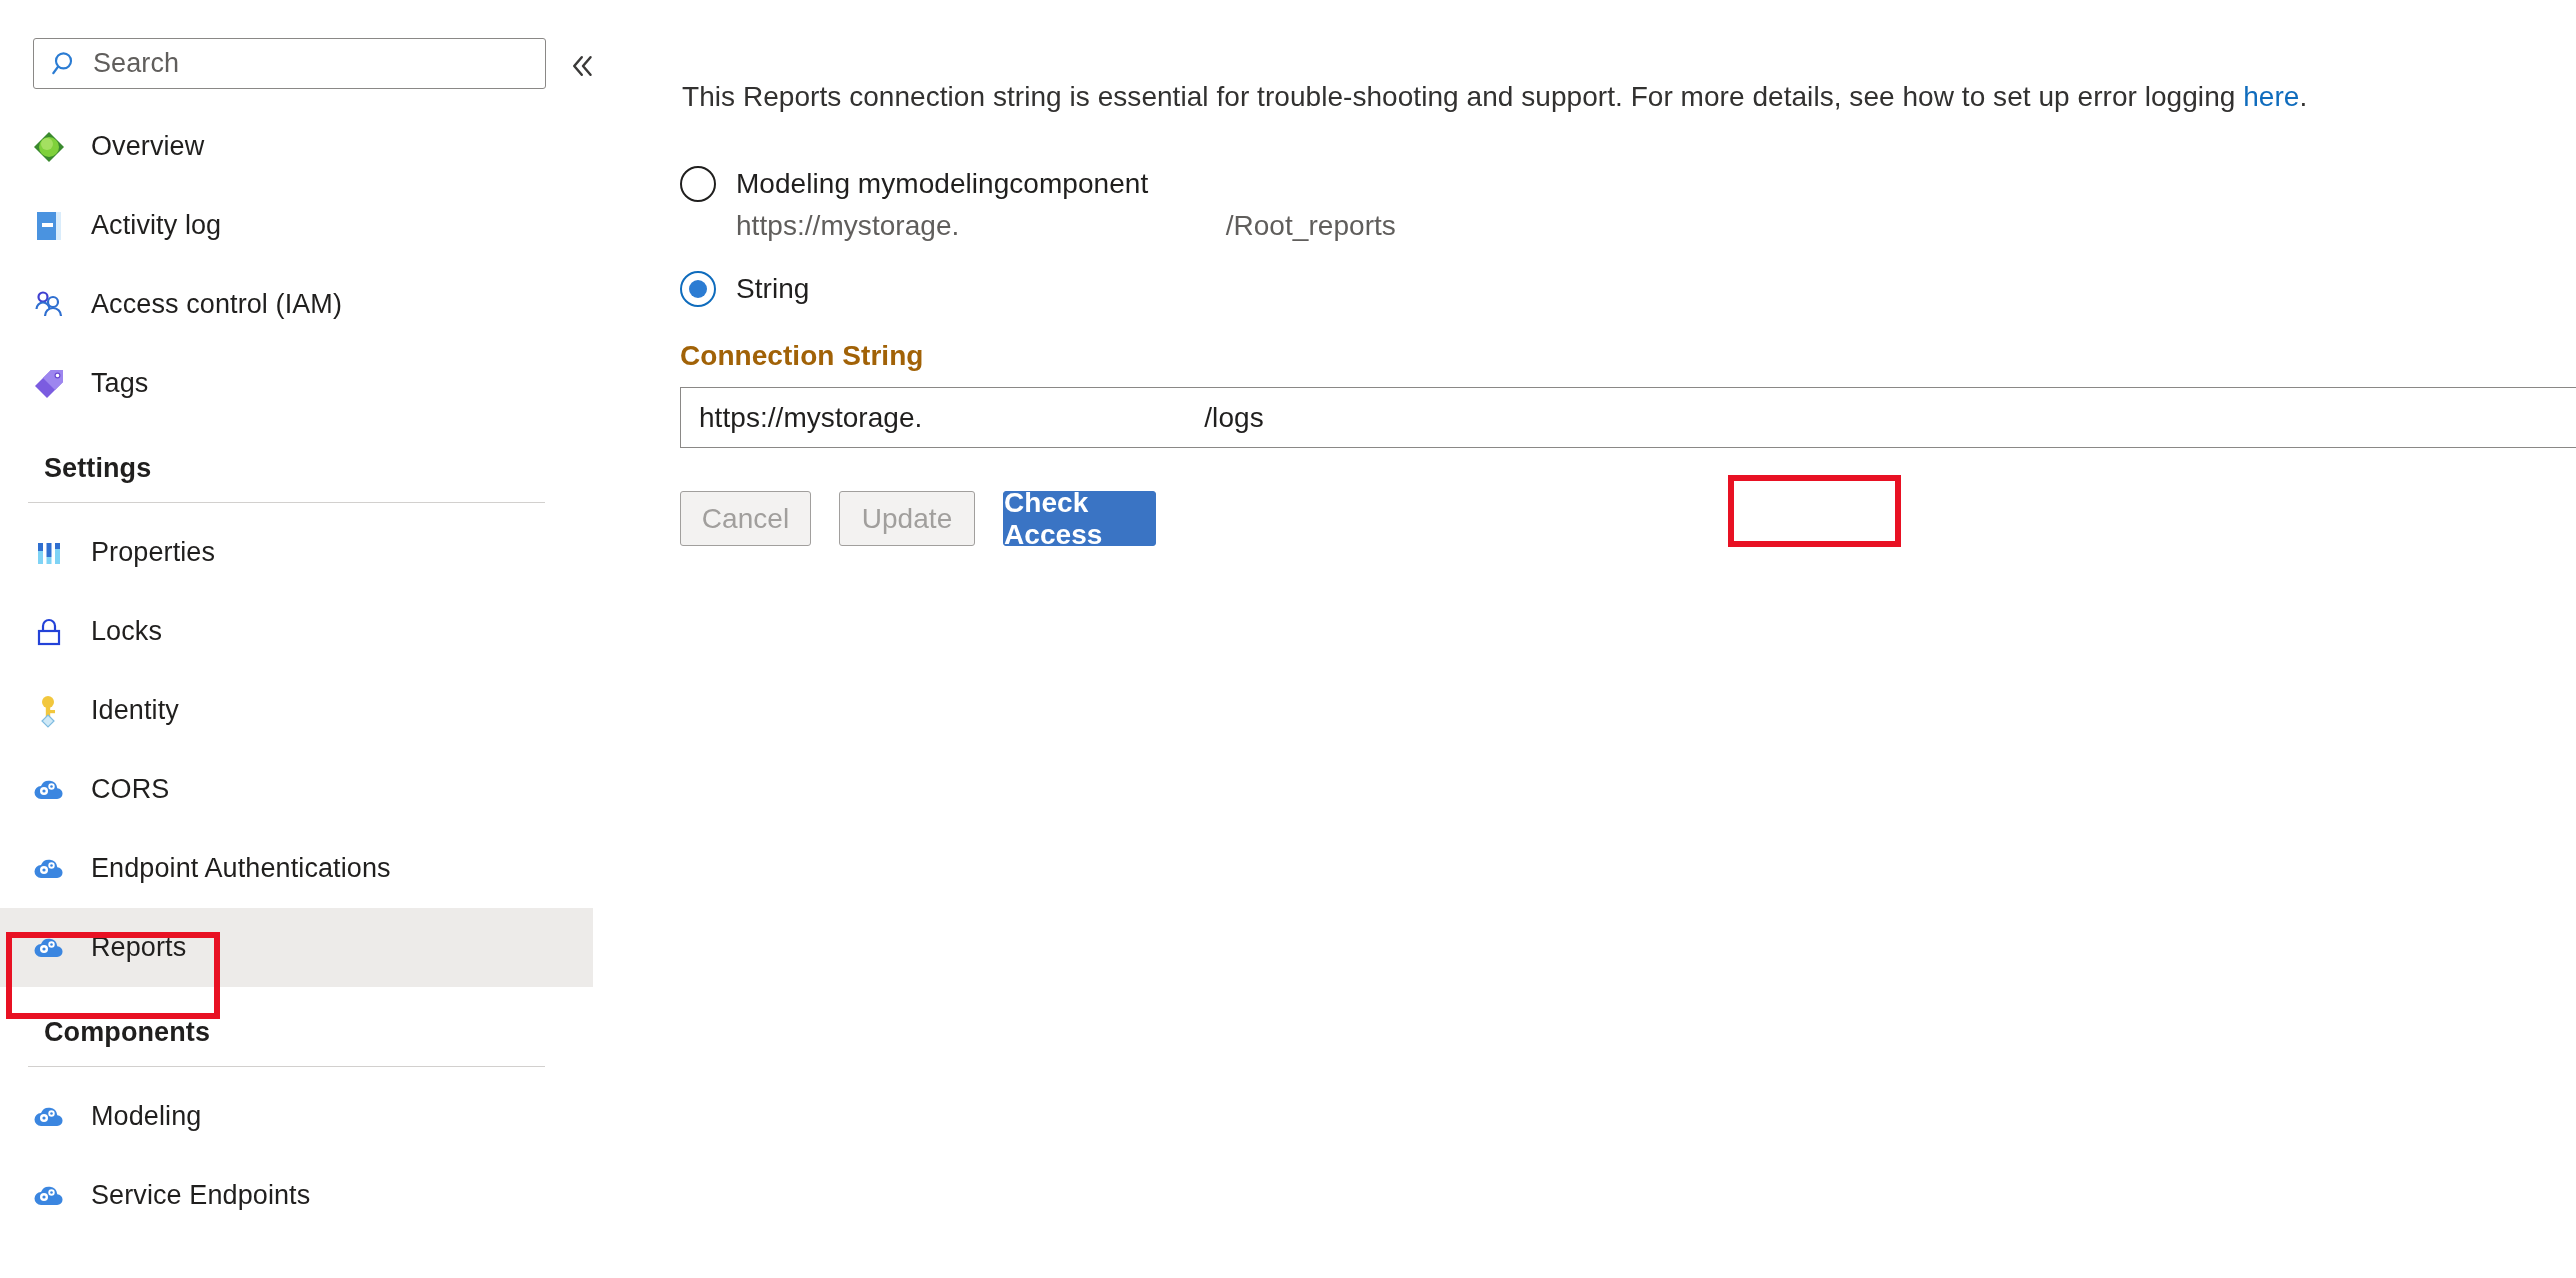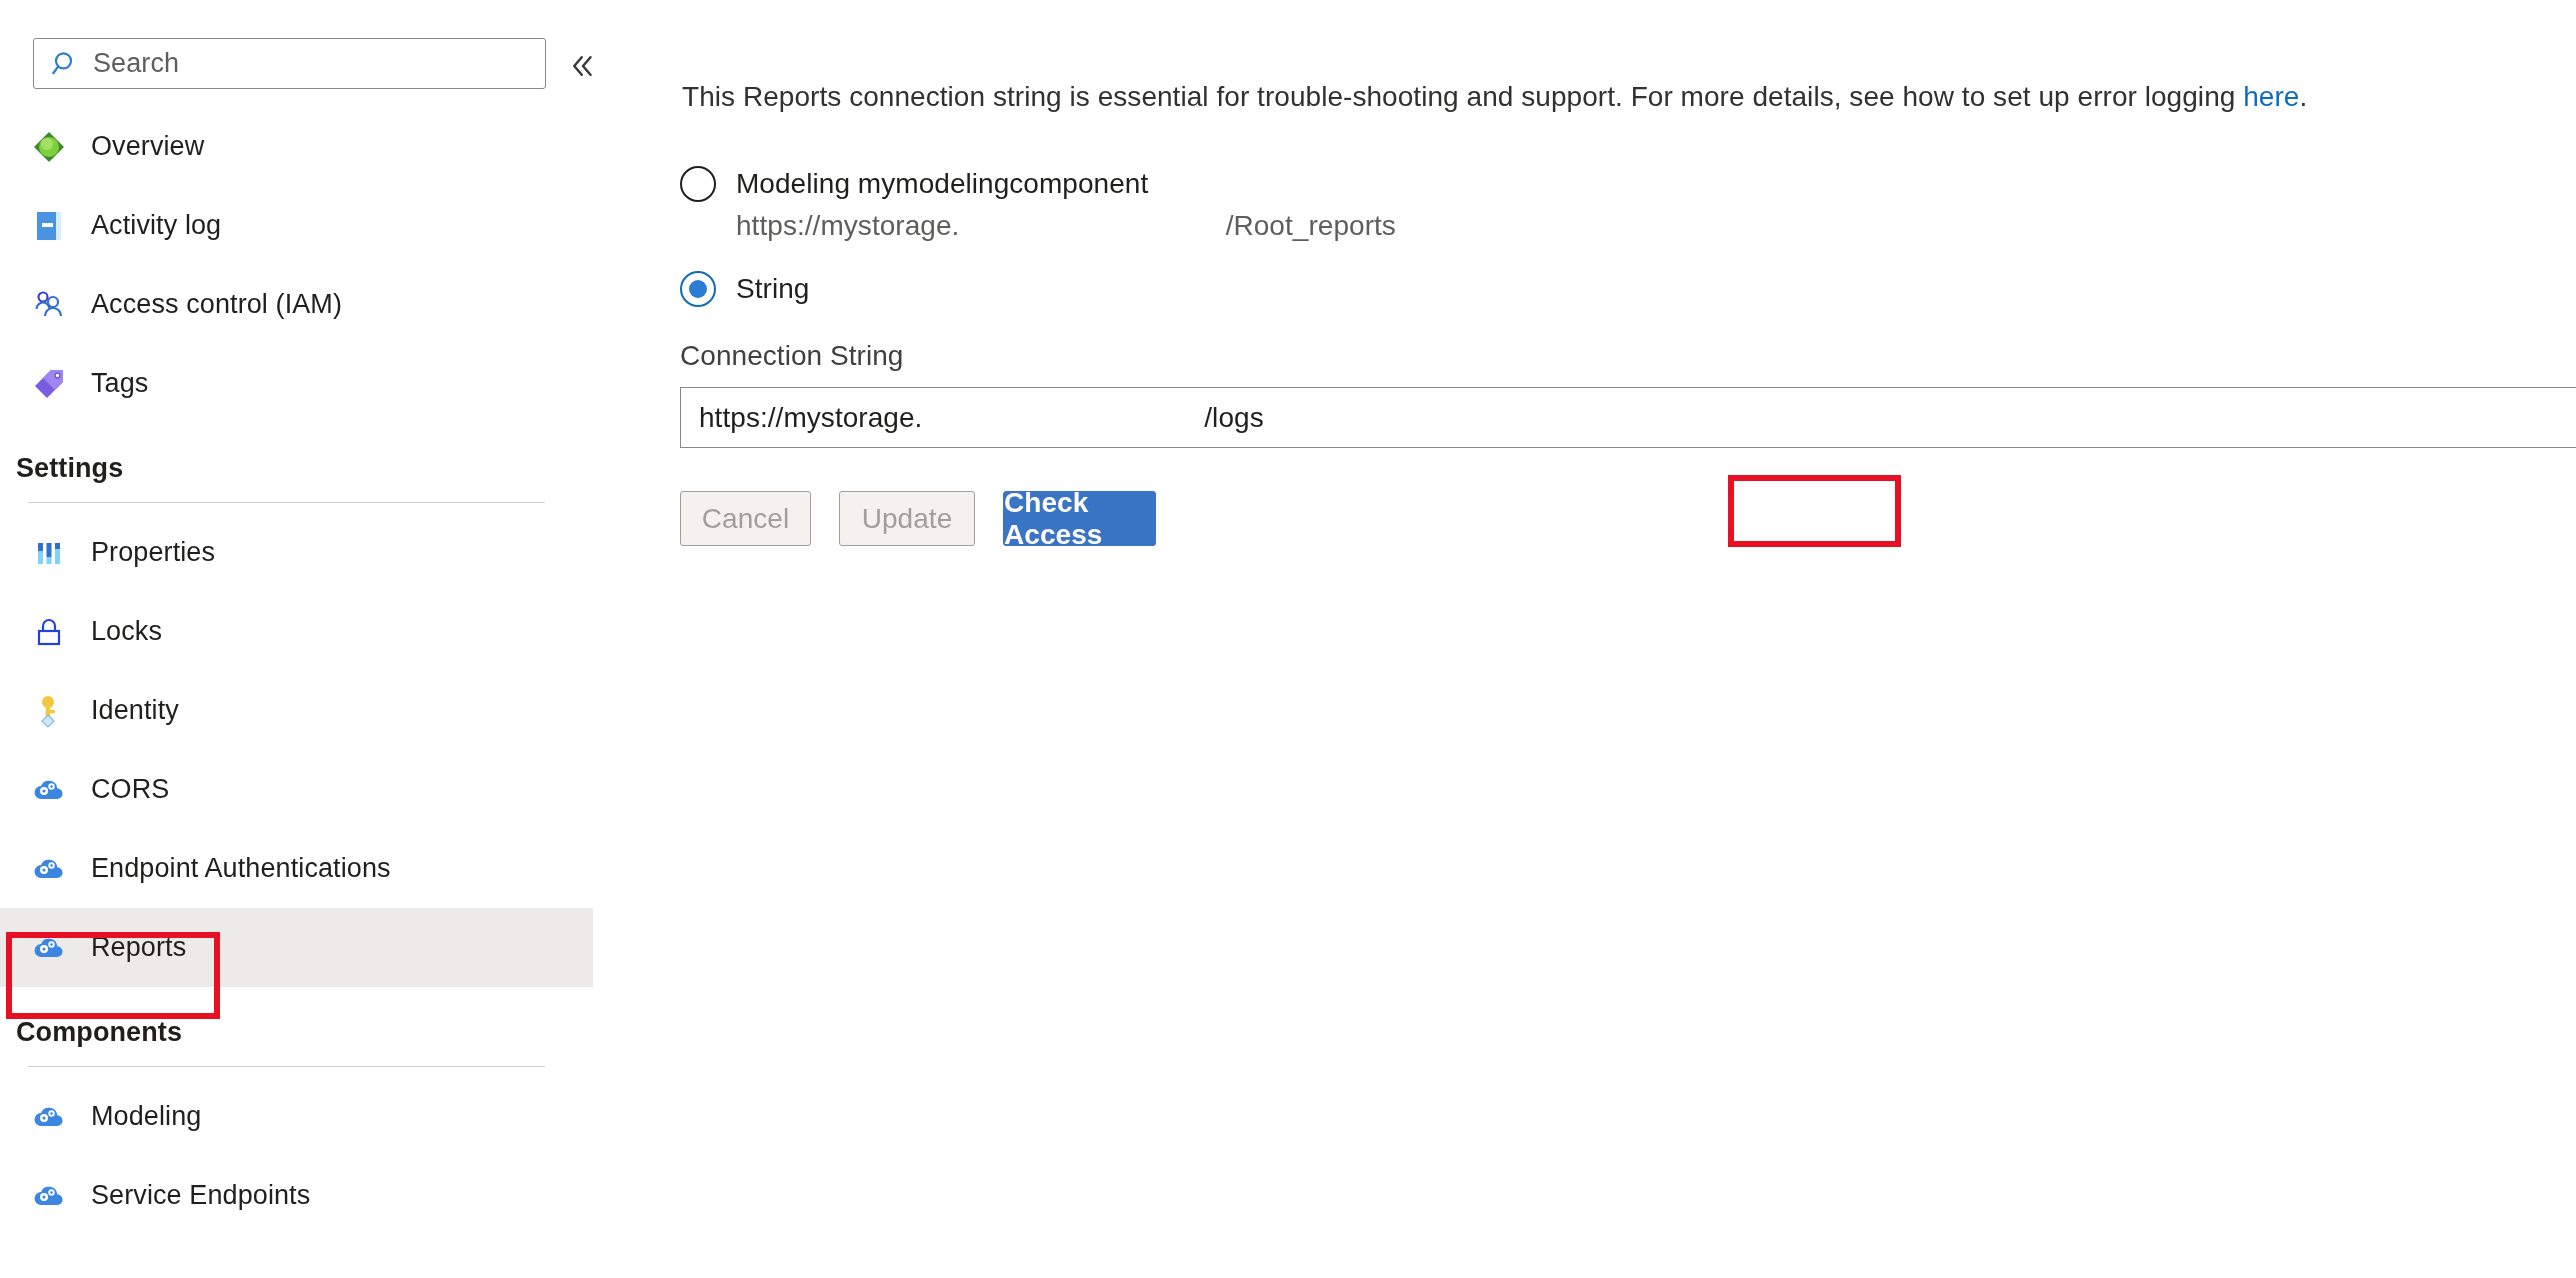--- a/index.html
+++ b/index.html
@@ -59,21 +59,21 @@
     display: flex; align-items: center; justify-content: center;
     margin-right: 22px;
   }
   .nav-label {
     font-size: 27px; color: #201f1e;
     letter-spacing: 0.1px;
     white-space: nowrap;
   }
   .nav-group-title {
     font-size: 27px; font-weight: bold; color: #201f1e;
-    padding-left: 16px;
+    padding-left: 44px;
     margin-top: 30px;
     letter-spacing: 0.1px;
   }
   .nav-divider {
     height: 1px; background: #d2d0ce;
     margin: 18px 0 10px 28px; width: 517px;
   }
 
   
   .red-box {
@@ -129,21 +129,21 @@
   }
   .radio-sub {
     position: absolute; left: 143px; top: 210px;
     font-size: 28px; color: #605e5c;
     white-space: pre;
     letter-spacing: 0.05px;
   }
 
   .field-label {
     position: absolute; left: 87px; top: 340px;
-    font-size: 28px; color: #404040; letter-spacing: 0.05px;
+    font-size: 28px; color: #a16207; letter-spacing: 0.05px; font-weight: bold;
   }
   .conn-input {
     position: absolute; left: 87px; top: 387px;
     width: 1907px; height: 61px;
     border: 1px solid #8a8886;
     border-right: none;
     background: #fff;
     display: flex; align-items: center;
     padding-left: 18px;
     font-size: 28px; color: #201f1e;

